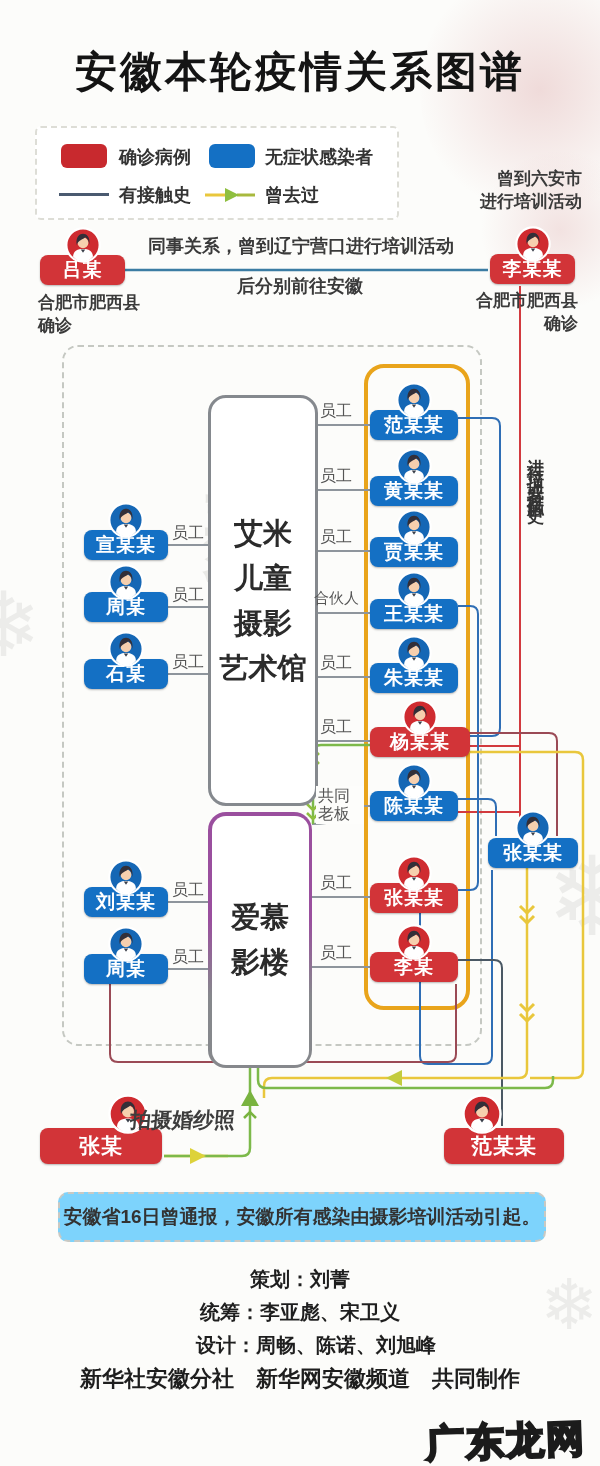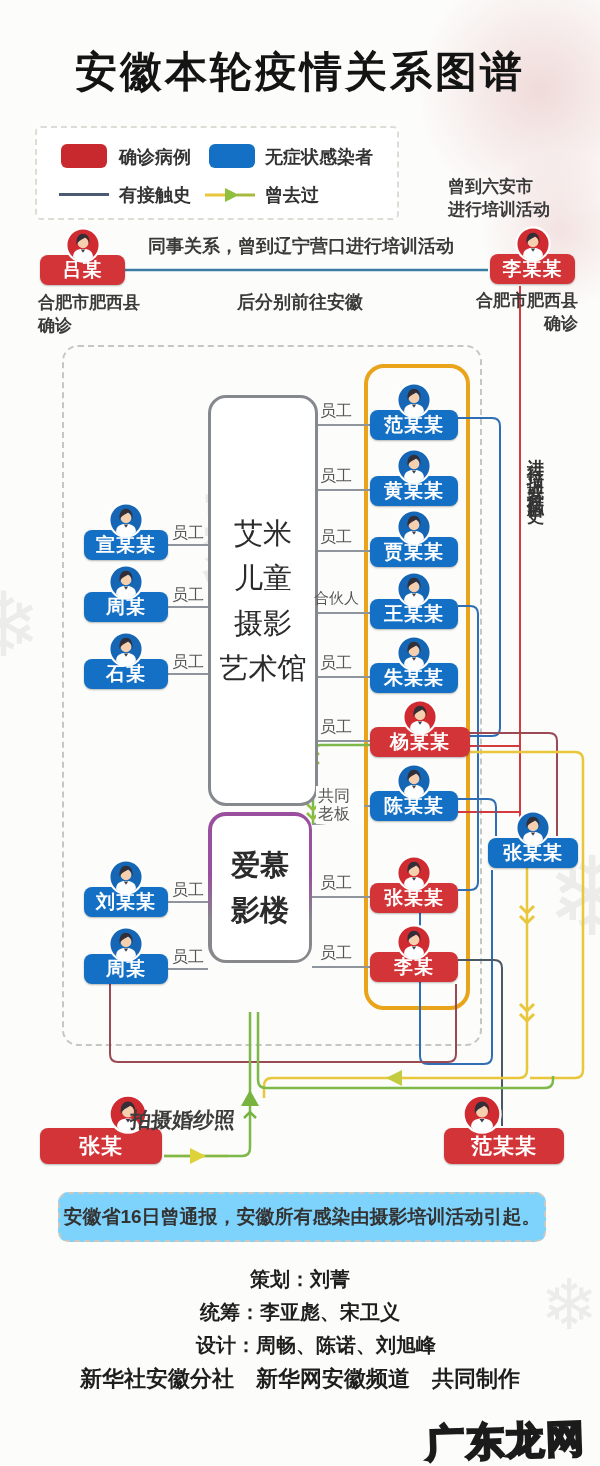--- a/index.html
+++ b/index.html
@@ -31,23 +31,23 @@
   .person.blue .avatar{color:#1567b5;}
   .person.lg .tag{height:36px;font-size:21px;}
   .person.lg .avatar{width:40px;height:40px;top:-34px;}
   .avatar svg{width:100%;height:100%;display:block;}
   
   #dashedbox{left:62px;top:345px;width:416px;height:697px;border:2px dashed #c5c8c2;border-radius:16px;z-index:1;}
   #bgwm{left:200px;top:372px;width:110px;height:660px;writing-mode:vertical-rl;text-orientation:upright;
         font-size:96px;font-weight:700;color:#e9e9e6;letter-spacing:10px;z-index:0;line-height:110px;}
   #orangebox{left:364px;top:364px;width:98px;height:638px;border:4px solid #e9a41b;border-radius:20px;z-index:2;}
   .studio{z-index:5;background:#fff;display:flex;align-items:center;justify-content:center;text-align:center;
-          font-weight:400;color:#2b2b2b;font-size:29px;line-height:45px;}
+          font-weight:700;color:#2b2b2b;font-size:29px;line-height:45px;}
   #aimi{left:208px;top:395px;width:104px;height:405px;border:3.5px solid #85898e;border-radius:18px;}
-  #aimuwrap{left:208px;top:812px;width:104px;height:151px;border-radius:18px;z-index:5;
+  #aimuwrap{left:208px;top:812px;width:104px;height:256px;border-radius:18px;z-index:5;
             background:linear-gradient(180deg,#9a4f9e 0%,#9a4f9e 42%,#86888c 72%,#86888c 100%);padding:0;}
   #aimu{position:absolute;left:3.5px;top:3.5px;right:3.5px;bottom:3.5px;background:#fff;border-radius:14px;
         display:flex;align-items:center;justify-content:center;text-align:center;font-weight:800;
         color:#2b2b2b;font-size:29px;line-height:45px;}
   
   .rel{position:absolute;font-size:16px;color:#555;z-index:6;text-align:left;}
   .rel.two{line-height:18px;background:#fdfdfb;padding:1px 2px;}
   
   .note{font-size:17px;color:#3a3a3a;font-weight:600;line-height:1.35;z-index:6;}
   .reltext{font-size:18px;color:#3a3a3a;font-weight:600;text-align:center;z-index:6;}
@@ -86,21 +86,21 @@
       <span class="leg-label" style="left:82px;">有接触史</span>
       <svg style="position:absolute;left:166px;top:2px;" width="54" height="22">
         <path d="M2,11 H22" stroke="#e9c73c" stroke-width="3" fill="none"></path>
         <path d="M34,11 H52" stroke="#a8b93e" stroke-width="3" fill="none"></path>
         <polygon points="22,4 36,11 22,18" fill="#8fbf3f"></polygon>
       </svg>
       <span class="leg-label" style="left:228px;">曾去过</span>
     </div>
   </div>
 
-  <div class="abs note pre" style="left:448px;top:176px;width:134px;">曾到六安市
+  <div class="abs note pre" style="left:448px;top:168px;width:134px;text-align:right;">曾到六安市
 进行培训活动</div>
 
   <div id="dashedbox" class="abs"></div>
   <div id="bgwm" class="abs">六安东南贸城</div>
 
   <svg id="links" width="600" height="1466" xmlns="http://www.w3.org/2000/svg">
 
     <g stroke="#8e959c" stroke-width="2.2" fill="none">
       <path d="M168,545 H208"></path>
         <path d="M168,607 H208"></path>
@@ -199,21 +199,21 @@
     <path d="M13,20 C11.5,10.5 16.5,7.5 20,7.5 C23.5,7.5 28.5,10.5 27,20 C26.5,14 24.5,13 22.5,11.5 C20,14 15.5,14 13,20 Z" fill="#332f38"></path>
     <path d="M9,33 C9,26.5 14,24.5 20,24.5 C26,24.5 31,26.5 31,33 C28,36.5 24.5,38 20,38 C15.5,38 12,36.5 9,33 Z" fill="#ffffff"></path>
     <path d="M17.5,25 L20,28.5 L22.5,25 Z" fill="#3a3f4a"></path>
   </svg>
 </span>
     <div class="tag">李某某</div>
   </div>
   <div class="abs note pre" style="left:430px;top:290px;width:148px;text-align:right;">合肥市肥西县
 确诊</div>
   <div class="abs reltext" style="left:128px;top:234px;width:346px;">同事关系，曾到辽宁营口进行培训活动</div>
-  <div class="abs reltext" style="left:170px;top:290px;width:260px;font-family:Liberation Mono, monospace;">后分别前往安徽</div>
+  <div class="abs reltext" style="left:170px;top:274px;width:260px;font-family:Liberation Mono, monospace;">后分别前往安徽</div>
 
   <div class="person blue" style="left:370px;top:410px;width:88px;">
     <span class="avatar">
   <svg viewBox="0 0 40 40" xmlns="http://www.w3.org/2000/svg">
     <circle cx="20" cy="20" r="18.5" fill="currentColor" stroke="#ffffff" stroke-width="2.4"></circle>
     <circle cx="20" cy="17.5" r="6" fill="#f6cfae"></circle>
     <path d="M13,20 C11.5,10.5 16.5,7.5 20,7.5 C23.5,7.5 28.5,10.5 27,20 C26.5,14 24.5,13 22.5,11.5 C20,14 15.5,14 13,20 Z" fill="#332f38"></path>
     <path d="M9,33 C9,26.5 14,24.5 20,24.5 C26,24.5 31,26.5 31,33 C28,36.5 24.5,38 20,38 C15.5,38 12,36.5 9,33 Z" fill="#ffffff"></path>
     <path d="M17.5,25 L20,28.5 L22.5,25 Z" fill="#3a3f4a"></path>
   </svg>

